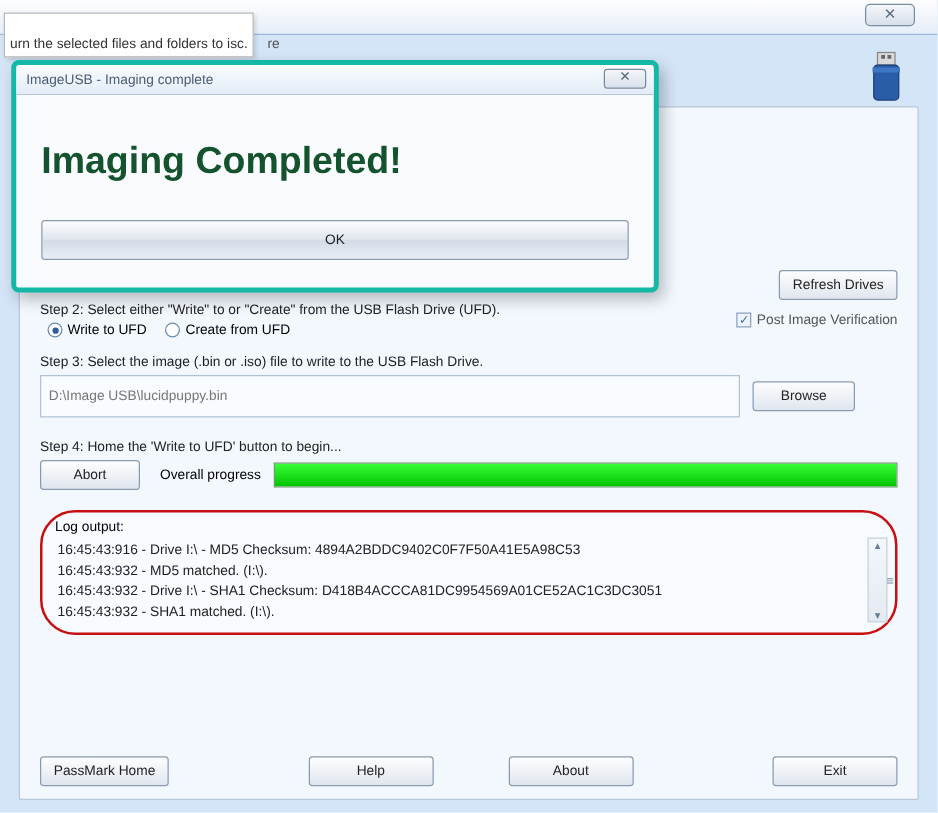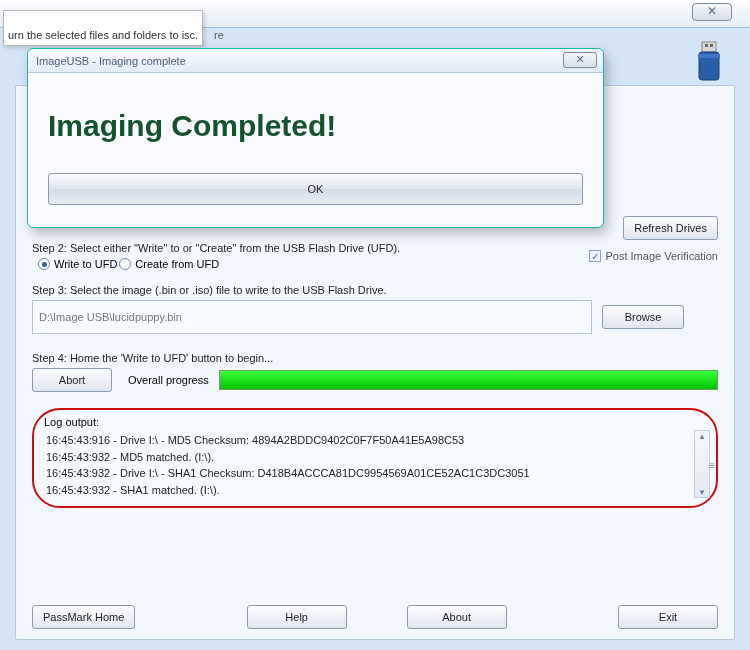--- a/index.html
+++ b/index.html
@@ -69,21 +69,21 @@
     border-radius: 2px;
     padding: 12px 16px 10px 16px;
   }
   .usb-icon {
     position: absolute;
     top: 40px; right: 20px;
     width: 36px; height: 50px;
     z-index: 2;
   }
   .step-label { font-size: 11px; color: #222; margin: 6px 0 4px 0; }
-  .radio-row { display: flex; align-items: center; gap: 2px; margin: 4px 0 10px 6px; text-align: center; }
+  .radio-row { display: flex; align-items: center; gap: 15px; margin: 4px 0 10px 6px; text-align: center; }
   .radio { display: inline-flex; align-items: center; gap: 4px; }
   .radio .circ {
     width: 12px; height: 12px; border: 1px solid #6a8bb5; border-radius: 50%;
     display: inline-flex; align-items: center; justify-content: center; background: #fff;
   }
   .radio.checked .circ::after {
     content: ""; width: 5px; height: 5px; background: #2b5ea0; border-radius: 50%;
   }
   .chk { display: inline-flex; align-items: center; gap: 4px; position: absolute; right: 16px; top: 164px; color: #555;}
   .chk .box {
@@ -155,24 +155,24 @@
   .bottom-row {
     position: absolute; left: 16px; right: 16px; bottom: 10px;
     display: flex; justify-content: space-between;
   }
   .bottom-row .btn { min-width: 100px; }
   .bottom-row .spacer { flex: 1; }
   .bottom-mid { display: flex; gap: 60px; }
   
   .dialog {
     position: absolute;
-    top: 48px; left: 27px;
-    width: 577px;
+    top: 48px; left: 9px;
+    width: 518px;
     background: #f9fbfe;
-    border: 1px solid #14b8a6;
+    border: 4px solid #14b8a6;
     border-radius: 6px;
     box-shadow: 4px 6px 12px rgba(0,0,0,0.25);
     z-index: 10;
   }
   .dialog-titlebar {
     height: 24px;
     background: linear-gradient(#fafcff,#e2ecf7);
     border-bottom: 1px solid #b3c5da;
     border-radius: 6px 6px 0 0;
     position: relative;

